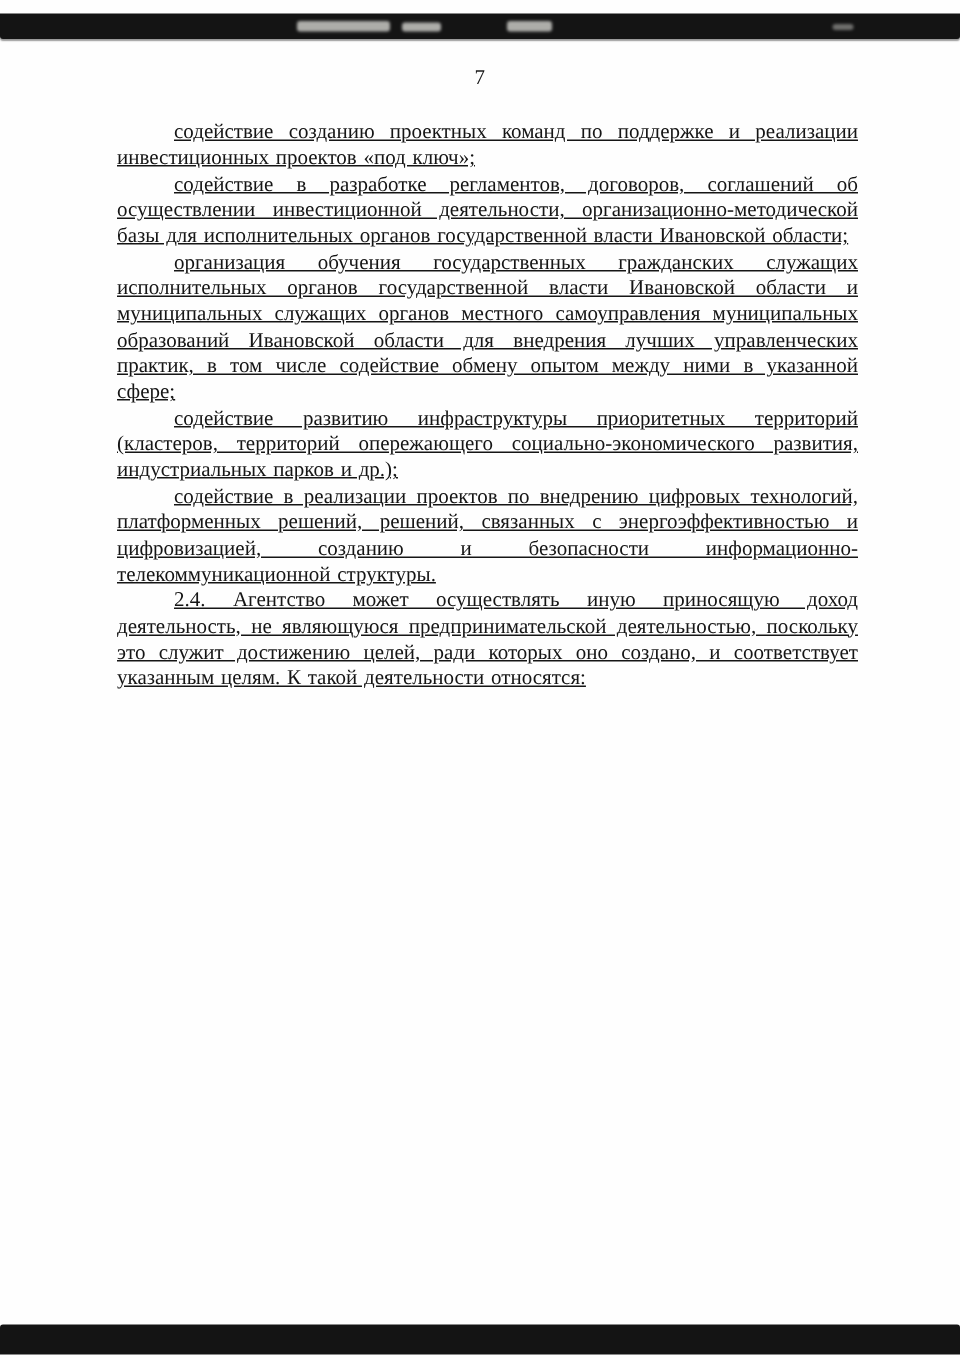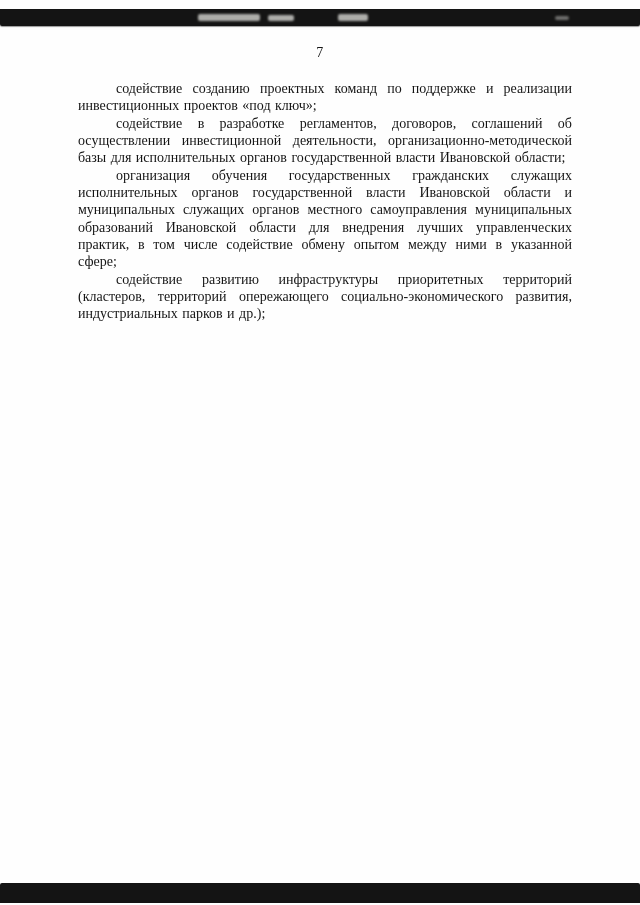--- a/index.html
+++ b/index.html
@@ -54,20 +54,21 @@
   }
   .text-block {
     position: absolute;
     left: 78px;
     top: 80px;
     width: 494px;
     font-size: 14px;
     line-height: 17.35px;
     text-align: justify;
     text-justify: inter-word;
+    text-decoration: underline;
   }
   .text-block p {
     margin: 0;
     padding: 0;
     text-indent: 38px;
     word-spacing: 1px;
   }
 </style>
 </head>
 <body>
@@ -81,17 +82,19 @@
     <div class="smudge s4"></div>
   </div>
 
   <div class="page-number">7</div>
 
   <div class="text-block">
     <p>содействие созданию проектных команд по поддержке и реализации инвестиционных проектов «под ключ»;</p>
     <p>содействие в разработке регламентов, договоров, соглашений об осуществлении инвестиционной деятельности, организационно-методической базы для исполнительных органов государственной власти Ивановской области;</p>
     <p>организация обучения государственных гражданских служащих исполнительных органов государственной власти Ивановской области и муниципальных служащих органов местного самоуправления муниципальных образований Ивановской области для внедрения лучших управленческих практик, в том числе содействие обмену опытом между ними в указанной сфере;</p>
     <p>содействие развитию инфраструктуры приоритетных территорий (кластеров, территорий опережающего социально-экономического развития, индустриальных парков и др.);</p>
+    <p>содействие в реализации проектов по внедрению цифровых технологий, платформенных решений, решений, связанных с энергоэффективностью и цифровизацией, созданию и безопасности информационно-телекоммуникационной структуры.</p>
+    <p>2.4. Агентство может осуществлять иную приносящую доход деятельность, не являющуюся предпринимательской деятельностью, поскольку это служит достижению целей, ради которых оно создано, и соответствует указанным целям. К такой деятельности относятся:</p>
   </div>
 
   <div class="scan-bar bottom"></div>
 
 </div>
 
 </body></html>

